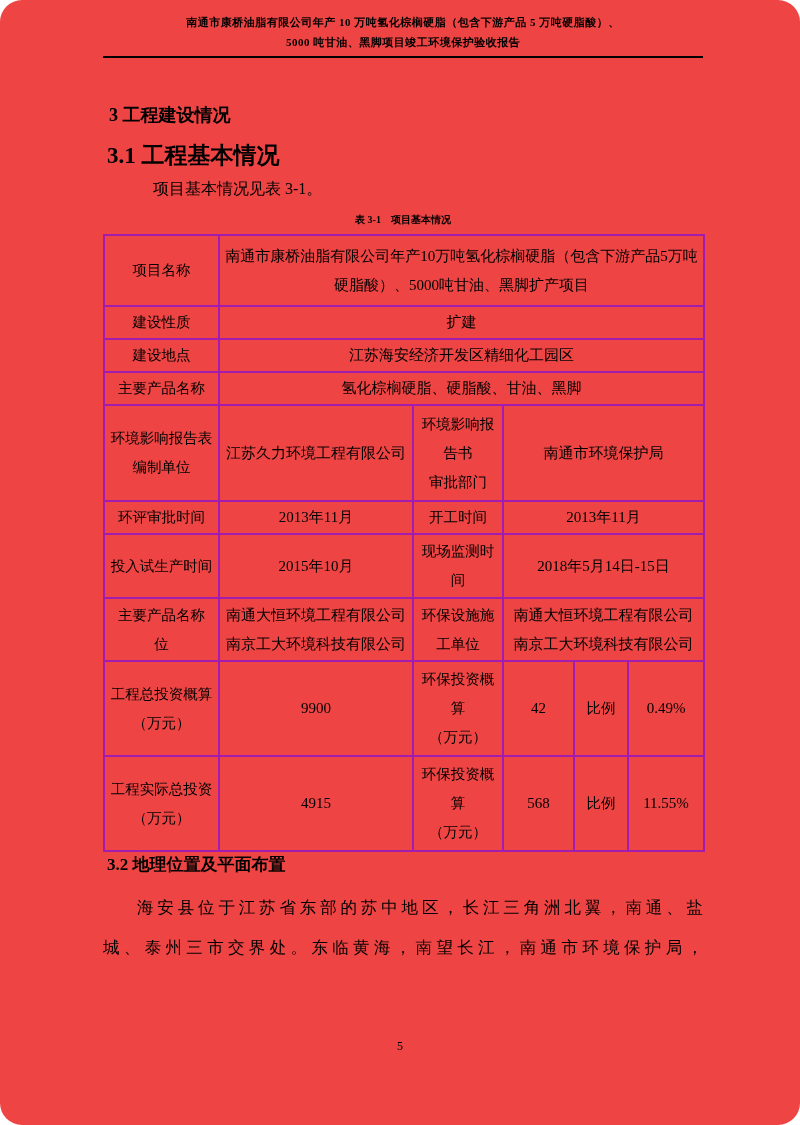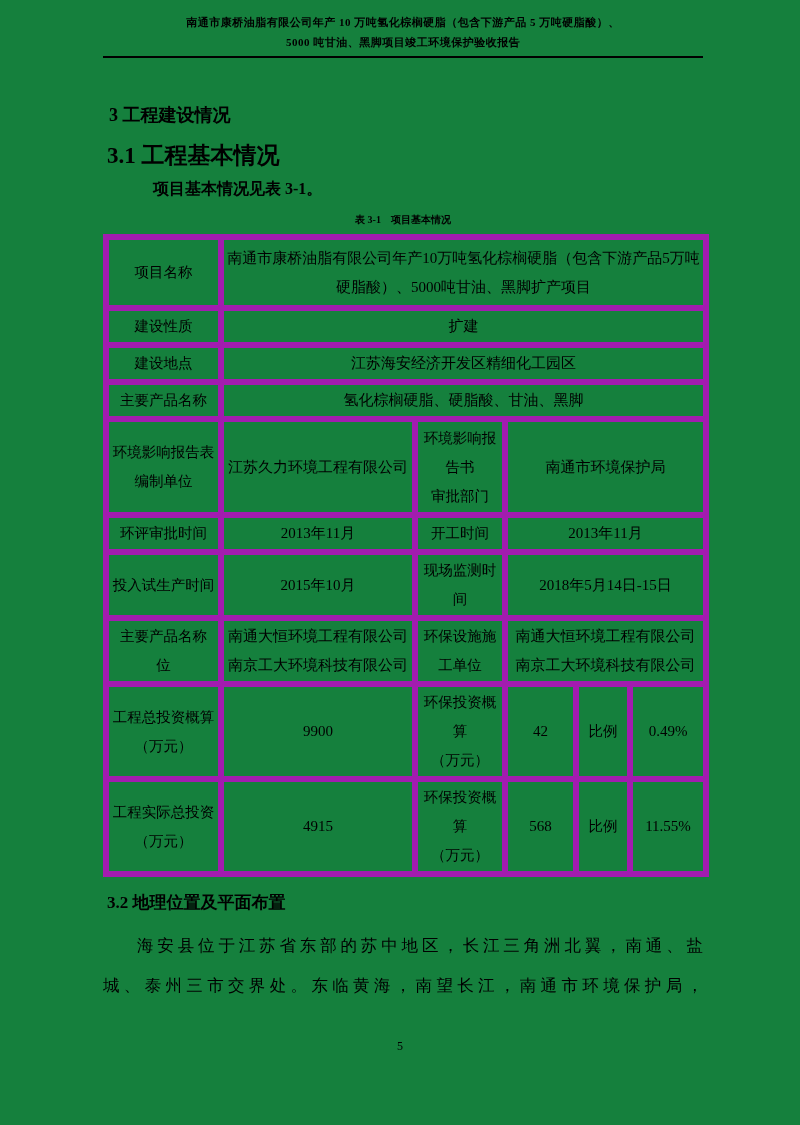--- a/index.html
+++ b/index.html
@@ -4,24 +4,25 @@
 <style>
   html, body {
     margin: 0;
     padding: 0;
     background: #ffffff;
   }
   .page {
     position: relative;
     width: 800px;
     height: 1125px;
-    background: #15803d;
+    background: #ef4444;
     font-family: "Liberation Serif", "DejaVu Serif", serif;
     color: #000000;
     overflow: hidden;
+    border-radius: 22px;
   }
   .content {
     position: absolute;
     left: 103px;
     top: 0;
     width: 600px;
   }
   
   .header {
     padding-top: 12px;
@@ -48,54 +49,52 @@
     padding-left: 4px;
     font-size: 23px;
     font-weight: bold;
     line-height: 24px;
   }
   .intro {
     margin-top: 9px;
     padding-left: 50px;
     font-size: 16px;
     line-height: 24px;
-    font-weight: bold;
   }
   .caption {
     margin-top: 8px;
     text-align: center;
     font-size: 10px;
     font-weight: bold;
     line-height: 22px;
   }
   
   table.info-table {
     margin-top: 3px;
     border-collapse: collapse;
     table-layout: fixed;
     width: 600px;
     border-top: 2px solid #000000;
     border-bottom: 2px solid #000000;
   }
   table.info-table td {
-    border: 6px solid #a21caf;
+    border: 2px solid #a21caf;
     text-align: center;
     vertical-align: middle;
     padding: 1px 3px;
     font-size: 15px;
     line-height: 29px;
     white-space: pre-line;
     overflow: hidden;
   }
   table.info-table td.lbl {
     font-size: 14.5px;
   }
   
   .h3 {
-    margin-top: 13px;
     padding-left: 4px;
     font-size: 17px;
     font-weight: bold;
     line-height: 26px;
   }
   .para {
     margin-top: 10px;
     font-size: 16.5px;
   }
   .pline {

